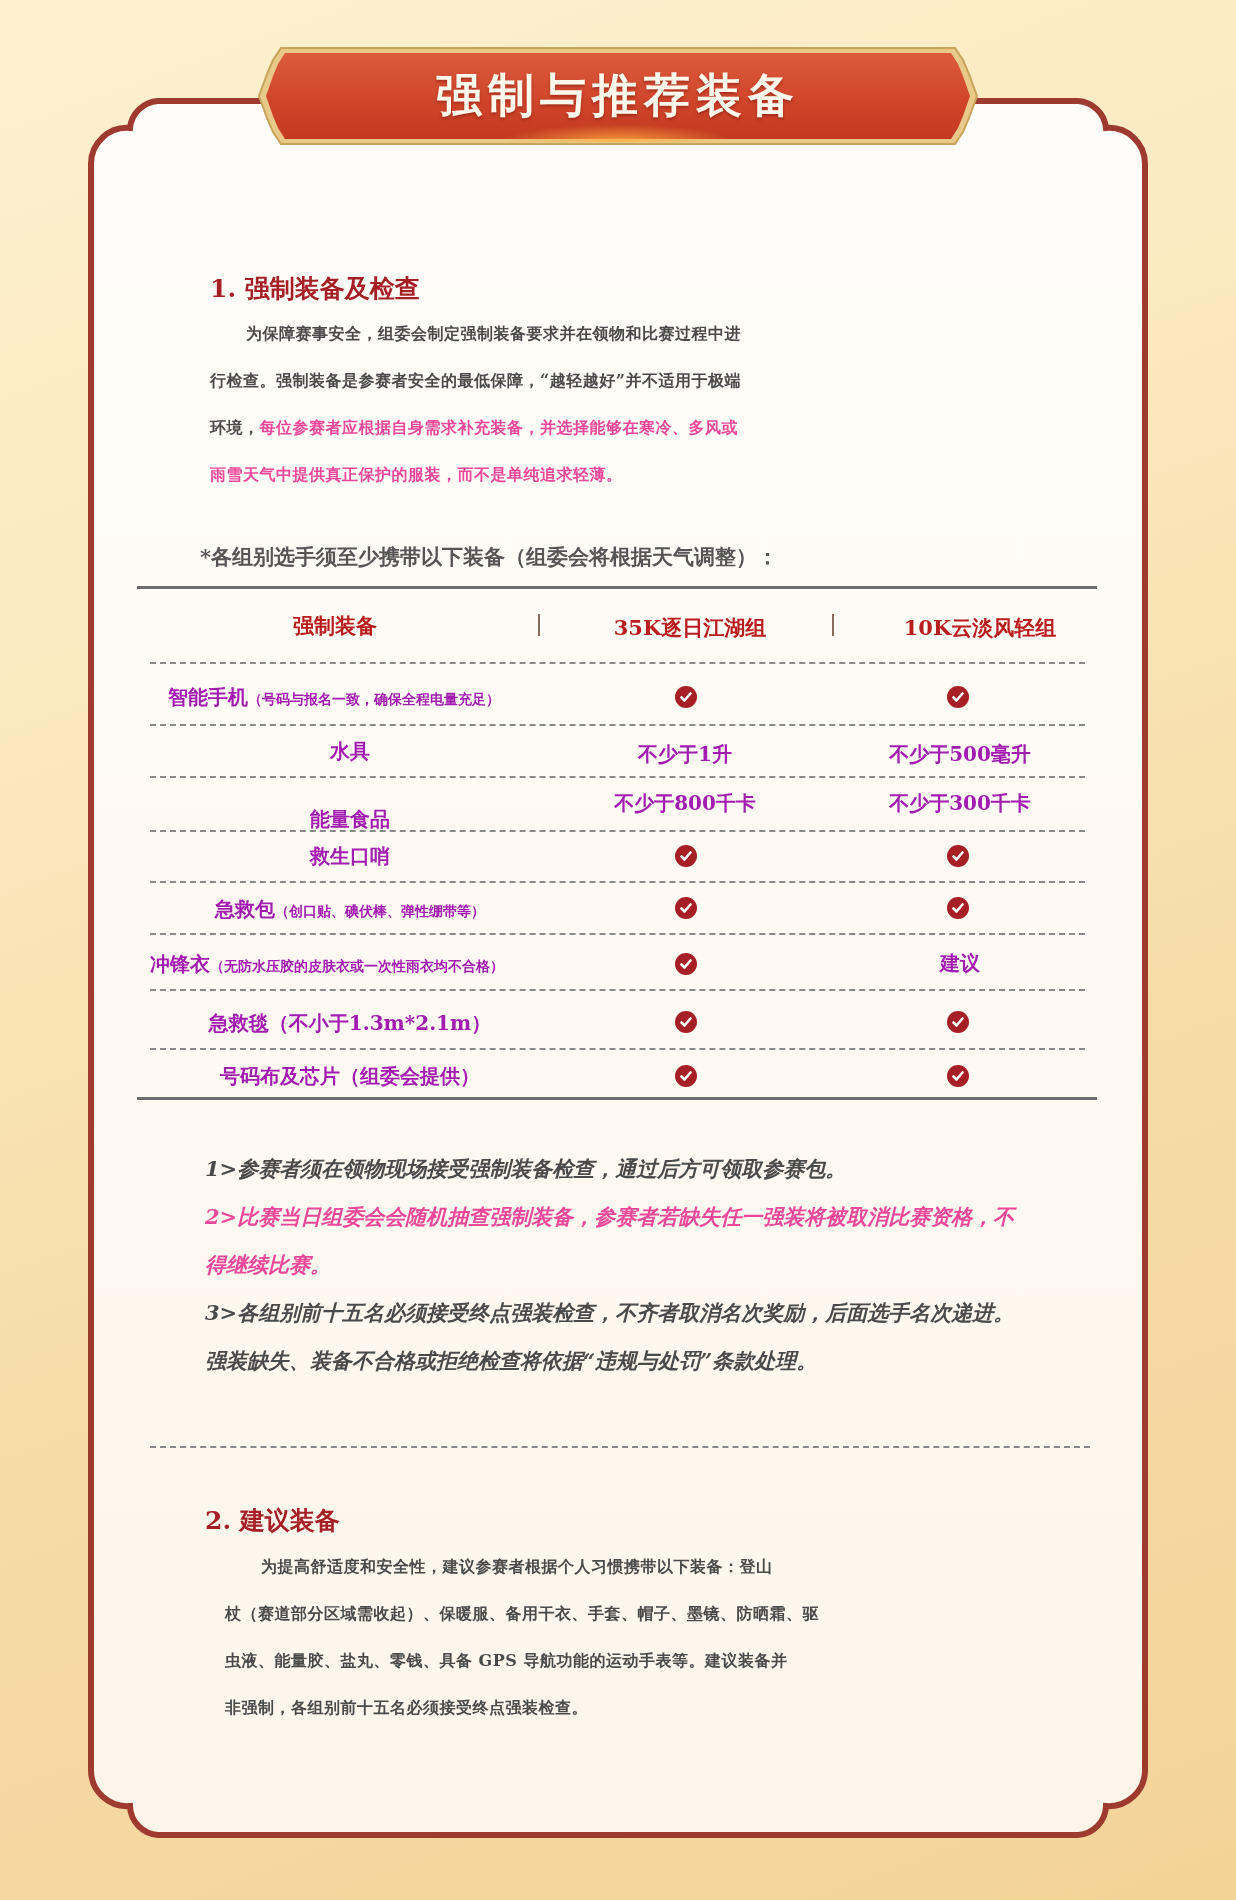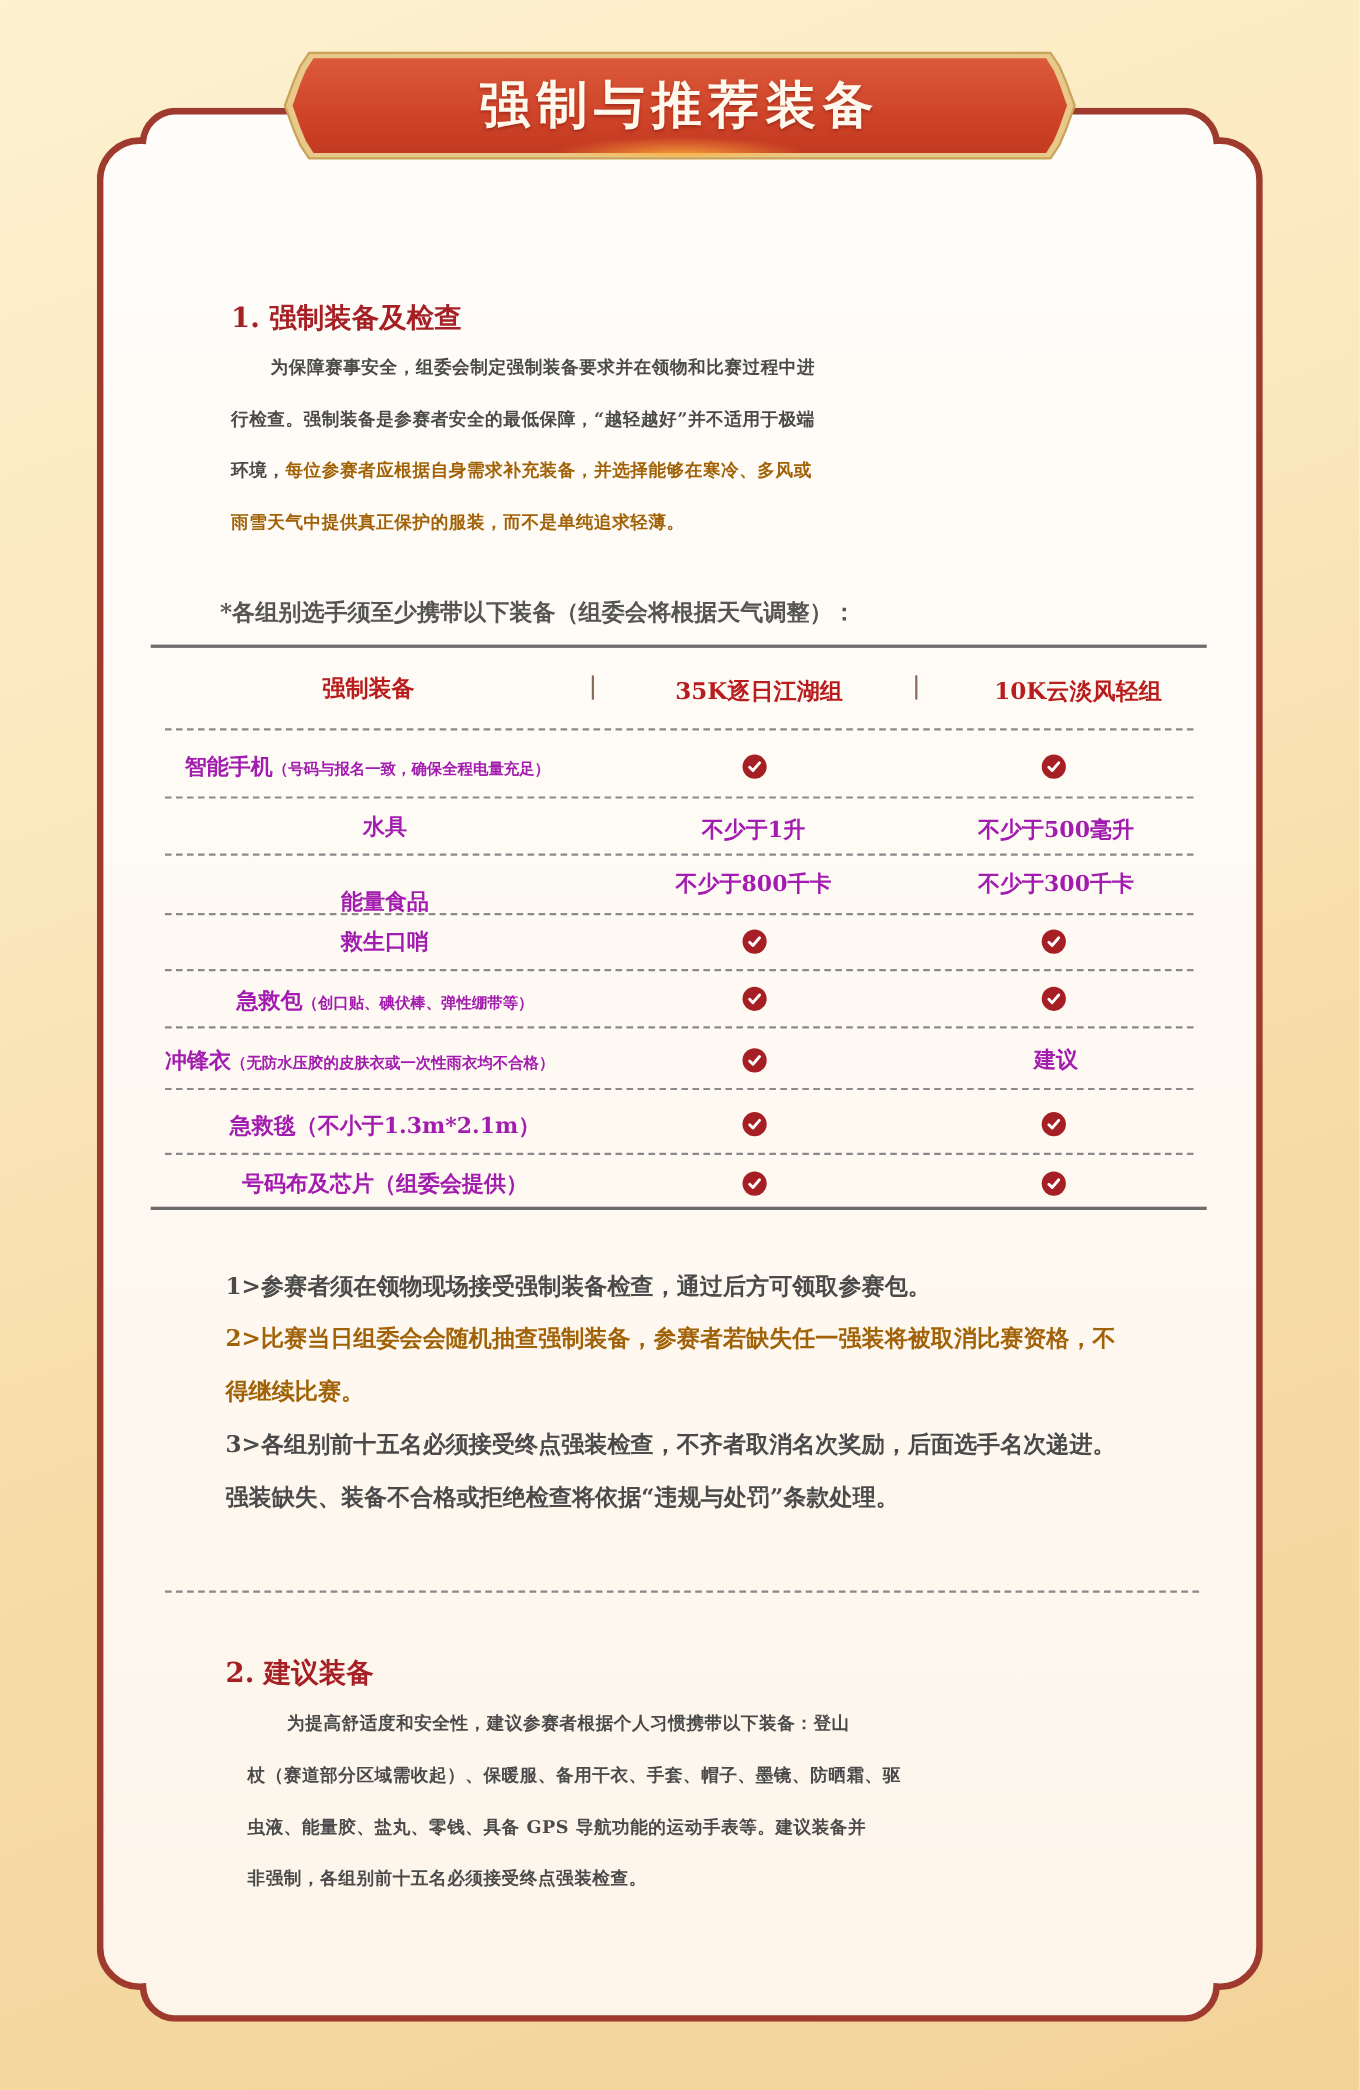--- a/index.html
+++ b/index.html
@@ -28,40 +28,41 @@
     font-family: "DejaVu Serif", serif;
   }
   .content { position: absolute; left: 0; top: 0; width: 1236px; }
   .h-sec {
     position: absolute; color: #a51f24; font-size: 25px; font-weight: bold;
   }
   .para {
     position: absolute; font-size: 16px; line-height: 47px; color: #4a4a4a; font-weight: bold;
     letter-spacing: 0.5px;
   }
-  .orange { color: #a16207; }
+  .orange { color: #ec4899; }
   .note-intro { position: absolute; left: 200px; top: 543px; font-size: 21px; color: #555; font-weight: bold; }
   .rule-thick { position: absolute; height: 3px; background: #6d6d6d; }
   .rule-dash { position: absolute; height: 0; border-top: 2px dashed #8a8a8a; }
   .th {
     position: absolute; color: #b91c1c; font-size: 21px; font-weight: bold; text-align: center;
   }
   .vsep { position: absolute; width: 2px; height: 22px; background: #8a6a5a; }
   .cell {
     position: absolute; font-size: 20px; color: #a21caf; font-weight: bold; text-align: center;
     white-space: nowrap;
   }
   .cell small { font-size: 14px; font-weight: bold; }
   .check {
     position: absolute; width: 22px; height: 22px; border-radius: 50%;
     background: #a51f24; display: flex; align-items: center; justify-content: center;
   }
   .rule-list {
     position: absolute; left: 205px; font-size: 21px; line-height: 48px; color: #4a4a4a; font-weight: bold;
     width: 830px;
+    font-style: italic;
   }
   .sep-dash { position: absolute; left: 150px; width: 940px; top: 1446px; border-top: 2px dashed #888; }
 </style>
 </head>
 <body>
 
 <div class="frame">
   <svg width="1060" height="1740" viewBox="0 0 1060 1740">
     <defs>
       <linearGradient id="panelg" x1="0" y1="0" x2="0" y2="1">

